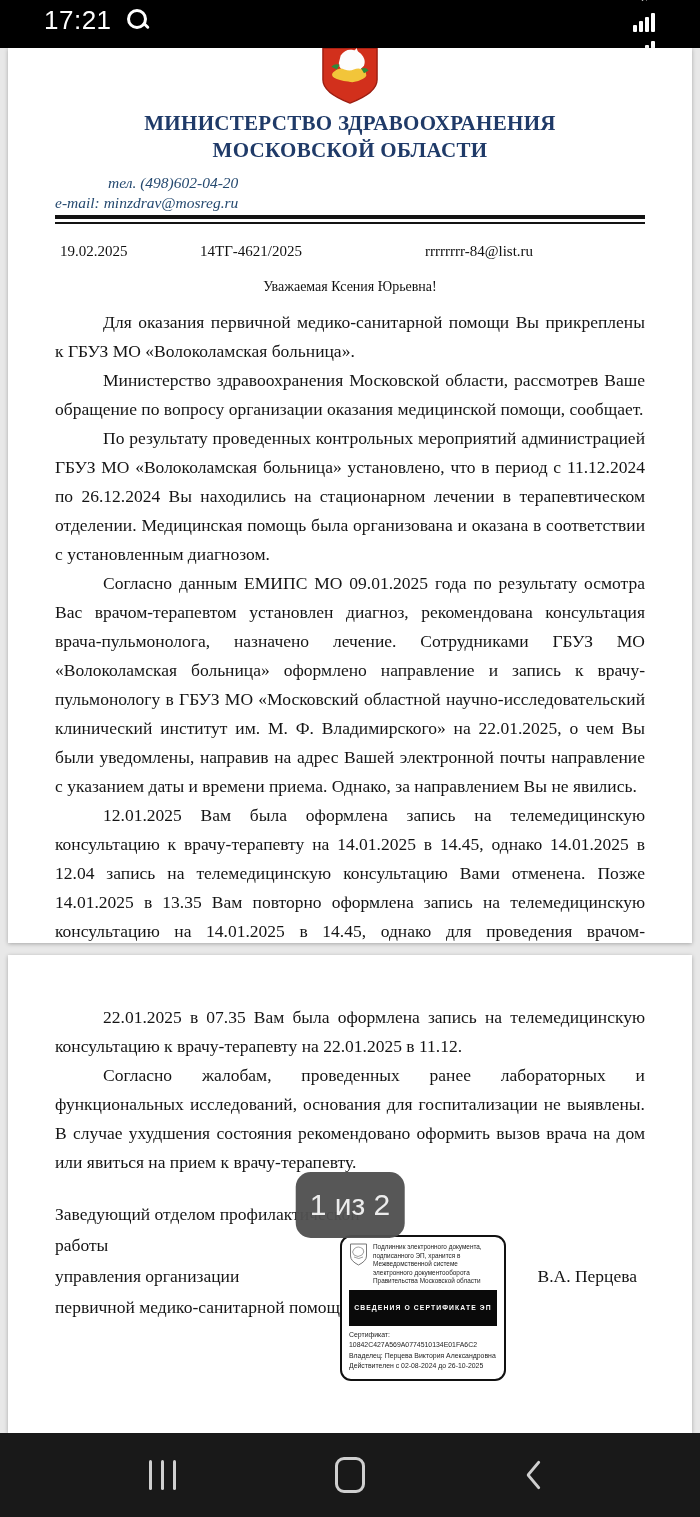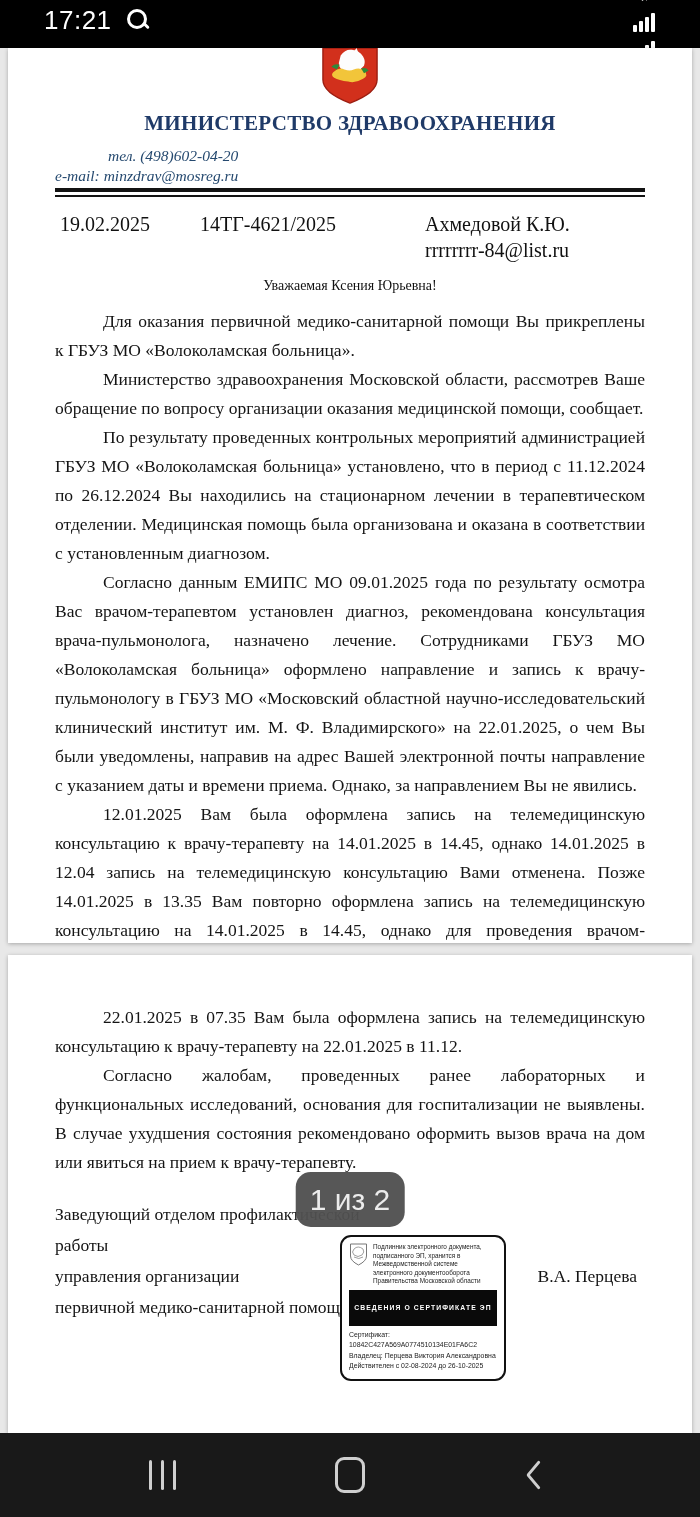--- a/index.html
+++ b/index.html
@@ -45,21 +45,21 @@
     box-shadow:0 1px 4px rgba(0,0,0,.28);
     box-sizing:border-box;overflow:hidden;
   }
   .page1{top:0;height:895px;padding:0 47px;}
   .page2{top:907px;height:478px;padding:48px 47px 0 47px;}
   .arms{width:64px;height:56px;margin:0 auto;display:block;}
   .min-title{margin-top:6px;text-align:center;color:#1f3a68;font-weight:bold;font-size:21px;line-height:27px;letter-spacing:.3px;}
   .addr-row{margin-top:9px;display:flex;justify-content:space-between;color:#25496f;font-size:15.5px;line-height:20px;}
   .addr-right{text-align:right;font-style:italic;}
   .dblrule{margin-top:2px;height:3px;border-top:4px solid #131313;border-bottom:2px solid #131313;}
-  .ref-row{margin-top:14px;display:flex;font-size:20px;line-height:26px;color:#111;}
+  .ref-row{margin-top:14px;display:flex;font-size:15px;line-height:26px;color:#111;}
   .ref-row .c1{width:140px;padding-left:5px;}
   .ref-row .c2{width:225px;}
   .ref-row .c3{flex:1;}
   .salutation{margin-top:15px;text-align:center;font-size:14px;color:#111;}
   .bodytext{margin-top:13px;}
   .bodytext p{margin:0;text-indent:48px;text-align:justify;font-size:17.5px;line-height:29px;color:#141414;}
   
   .sig{position:relative;margin-top:22px;height:170px;font-size:17.5px;line-height:31px;color:#141414;}
   .sig .titles{width:340px;}
   .sig-name{position:absolute;right:8px;top:62px;}
@@ -70,21 +70,21 @@
     font-family:"Liberation Sans", sans-serif;color:#222;
   }
   .stamp-top{display:flex;gap:5px;align-items:flex-start;}
   .stamp-crest{width:19px;height:23px;flex:none;}
   .stamp-head{font-size:6.4px;line-height:8.6px;text-align:left;}
   .stamp-bar{margin-top:4px;background:#0a0a0a;color:#fff;font-size:6.8px;font-weight:bold;text-align:center;letter-spacing:1.1px;padding:2.5px 0;}
   .stamp-lines{margin-top:4px;font-size:6.9px;line-height:10.5px;text-align:left;}
   
   .pageindicator{
     position:absolute;left:50%;top:1172px;transform:translateX(-50%);
-    min-width:106px;height:55px;background:rgba(80,80,80,.96);border-radius:15px;
+    min-width:106px;height:66px;background:rgba(80,80,80,.96);border-radius:15px;
     display:flex;align-items:center;justify-content:center;
     font-family:"Liberation Sans", sans-serif;font-size:30px;color:#ececec;
     box-sizing:border-box;padding:0 14px;
   }
   
   .navbar{
     position:absolute;left:0;top:1433px;width:700px;height:84px;background:#191919;
     display:flex;align-items:center;justify-content:space-between;
     box-sizing:border-box;padding:0 140px;
   }
@@ -149,36 +149,36 @@
       <path d="M3 0 h58 v34 q0 14 -29 25 q-29 -11 -29 -25 Z" fill="#d2301c" stroke="#9c1d10" stroke-width="1.5"></path>
       <path d="M22 8 q5 -7 12 -6 q8 1 12 7 q3 5 1 10 l-6 6 q-8 4 -14 1 q-7 -4 -7 -10 Z" fill="#fdfdfd"></path>
       <path d="M36 4 l3 -4 2 5 Z" fill="#fdfdfd"></path>
       <path d="M14 26 q6 -6 12 -3 q6 2 10 0 q7 -3 12 2 q4 5 -2 8 q-8 5 -16 3 q-10 -1 -15 -4 q-4 -3 -1 -6 Z" fill="#f2c53a"></path>
       <path d="M12 20 q4 -4 9 -2 l-3 5 Z" fill="#2f8a3a"></path>
       <path d="M44 22 q5 -2 8 2 l-5 3 Z" fill="#2f8a3a"></path>
     </svg>
 
     <div class="min-title">
       <div>МИНИСТЕРСТВО ЗДРАВООХРАНЕНИЯ</div>
+      <div>МОСКОВСКОЙ ОБЛАСТИ</div>
     </div>
 
     <div class="addr-row">
       <div class="addr-right">
         <div>тел. (498)602-04-20</div>
         <div>e-mail: minzdrav@mosreg.ru</div>
       </div>
     </div>
 
     <div class="dblrule"></div>
 
     <div class="ref-row">
       <div class="c1">19.02.2025</div>
       <div class="c2">14ТГ-4621/2025</div>
       <div class="c3">
-        <div>Ахмедовой К.Ю.</div>
         <div>rrrrrrrr-84@list.ru</div>
       </div>
     </div>
 
     <div class="salutation">Уважаемая Ксения Юрьевна!</div>
 
     <div class="bodytext">
       <p>Для оказания первичной медико-санитарной помощи Вы прикреплены к ГБУЗ МО «Волоколамская больница».</p>
       <p>Министерство здравоохранения Московской области, рассмотрев Ваше обращение по вопросу организации оказания медицинской помощи, сообщает.</p>
       <p>По результату проведенных контрольных мероприятий администрацией ГБУЗ МО «Волоколамская больница» установлено, что в период с 11.12.2024 по 26.12.2024 Вы находились на стационарном лечении в терапевтическом отделении. Медицинская помощь  была организована и оказана в соответствии с установленным диагнозом.</p>

